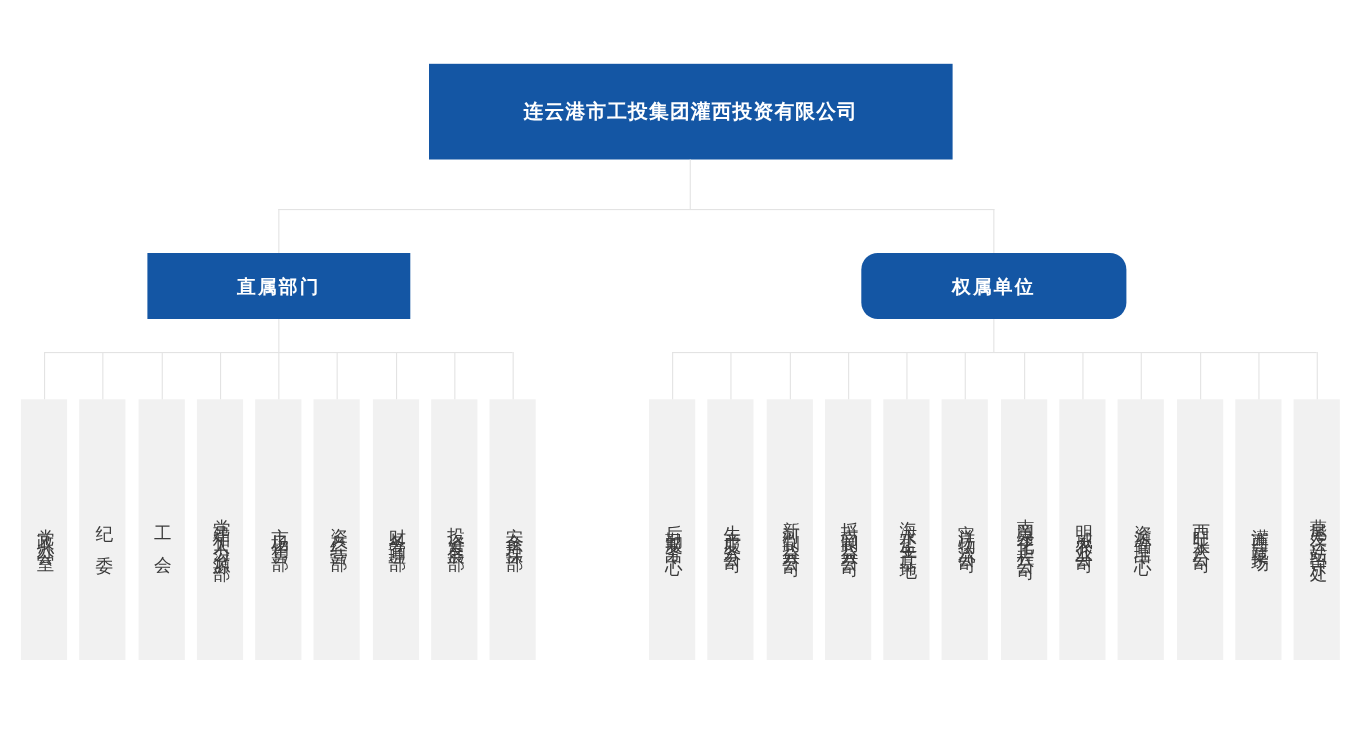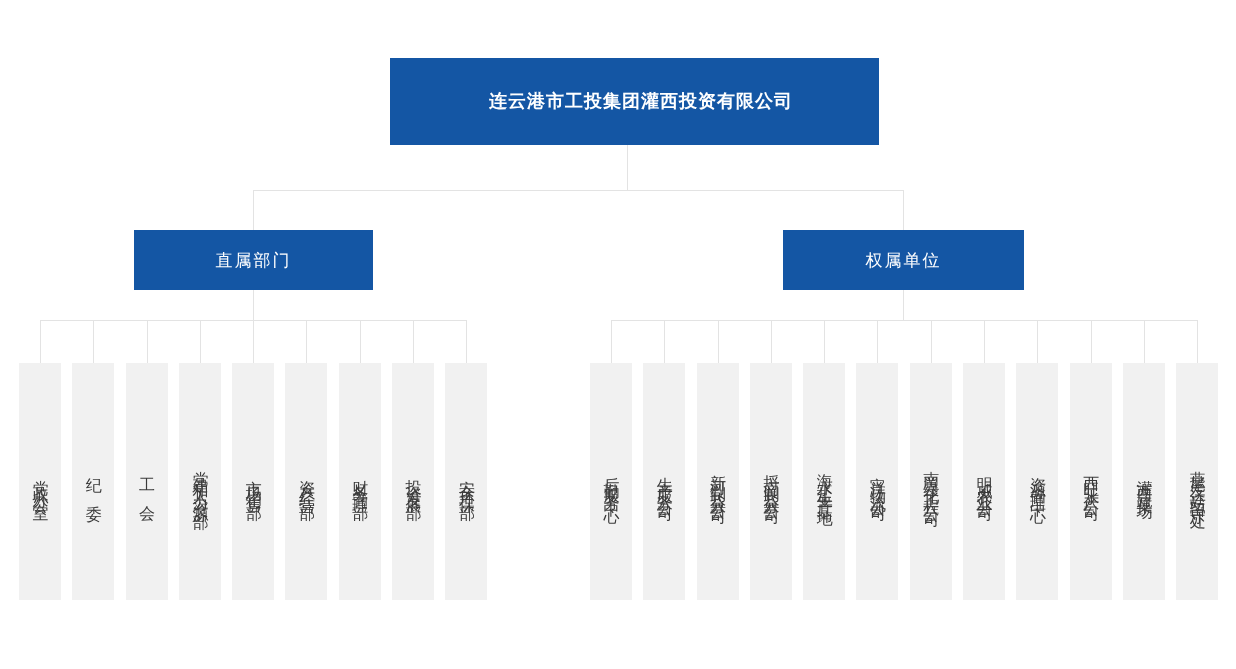--- a/index.html
+++ b/index.html
@@ -19,37 +19,36 @@
     color: #ffffff;
     display: flex;
     flex-direction: column;
     align-items: center;
     justify-content: center;
     font-size: 18px;
     font-weight: bold;
     line-height: 1.55;
     letter-spacing: 1px;
     text-align: center;
-    padding-left: 13px;
   }
   .branch-box {
     position: absolute;
     top: 230px;
     height: 60px;
     background: #1456a4;
     color: #ffffff;
     display: flex;
     align-items: center;
     justify-content: center;
     font-size: 17px;
-    font-weight: normal;
+    font-weight: bold;
     letter-spacing: 2px;
   }
   .branch-left  { left: 134px; width: 239px; }
-  .branch-right { left: 783px; width: 241px; }
+  .branch-right { left: 783px; width: 241px; border-radius: 15px; }
 
   .line { position: absolute; background: #e3e3e3; }
   .line-root-v  { left: 627px; top: 145px; width: 1px; height: 45px; }
   .line-h1      { left: 253px; top: 190px; width: 651px; height: 1px; }
   .line-lv1     { left: 253px; top: 190px; width: 1px; height: 40px; }
   .line-rv1     { left: 903px; top: 190px; width: 1px; height: 40px; }
   .line-lv2     { left: 253px; top: 290px; width: 1px; height: 30px; }
   .line-rv2     { left: 903px; top: 290px; width: 1px; height: 30px; }
 
   .group {

